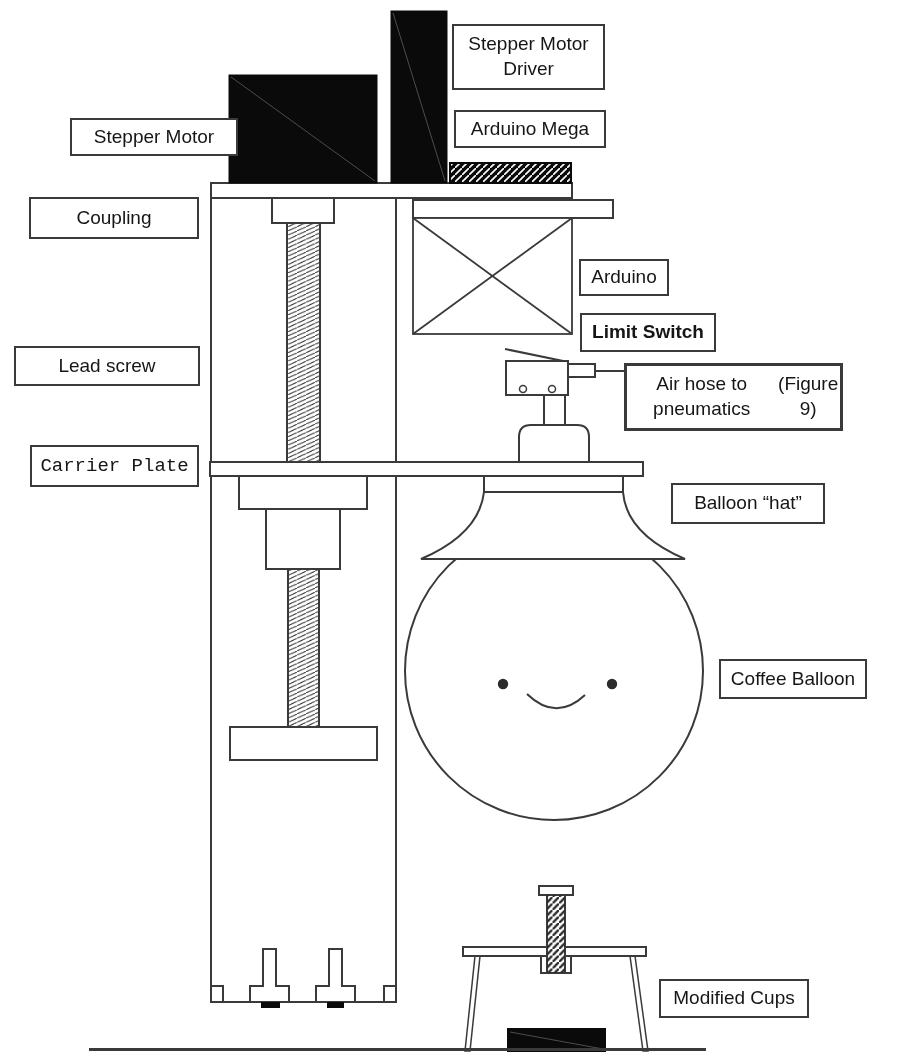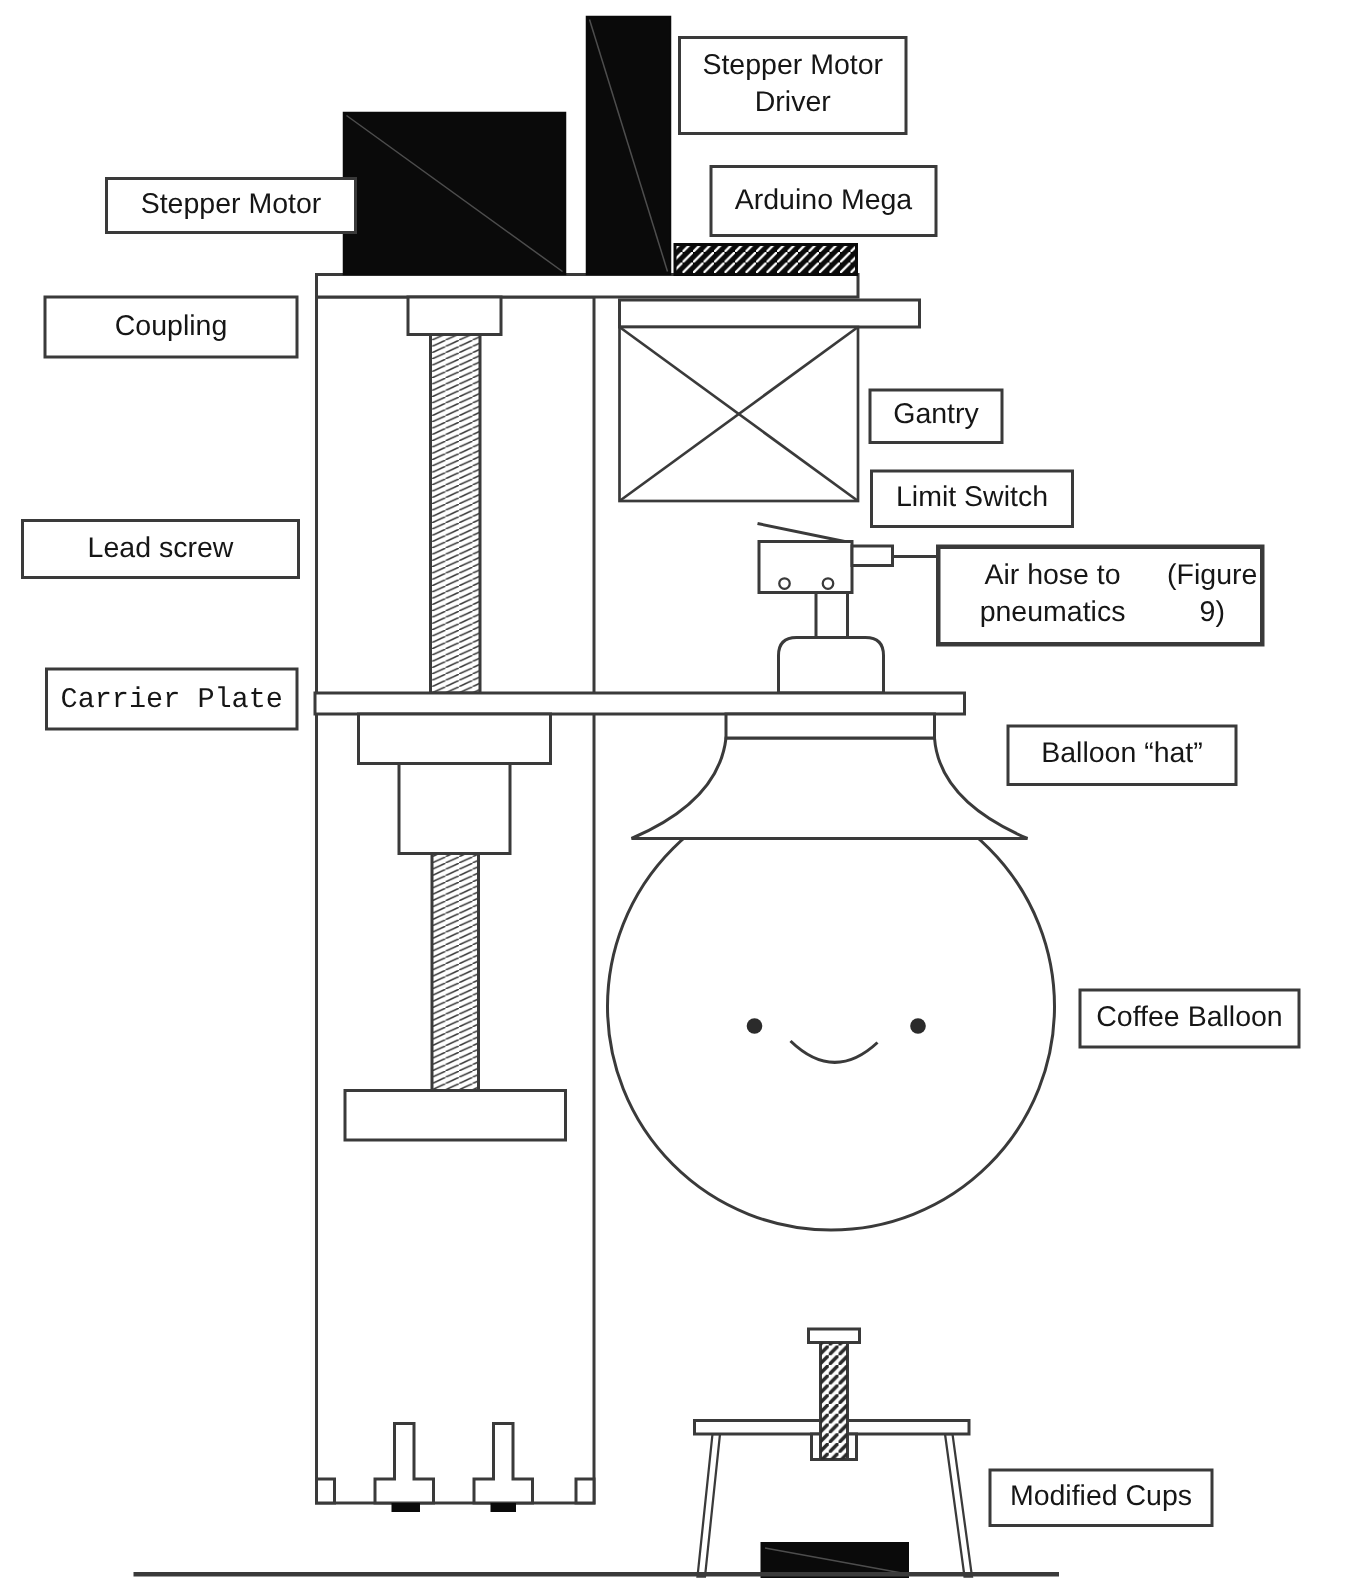--- a/index.html
+++ b/index.html
@@ -137,25 +137,25 @@
 
     <line x1="89" y1="1049.5" x2="706" y2="1049.5" stroke="#3a3a3a" stroke-width="3"></line>
   </svg>
 
   <div class="label" style="left:70px;top:118px;width:168px;height:38px;">Stepper Motor</div>
 
   <div class="label" style="left:29px;top:197px;width:170px;height:42px;">Coupling</div>
 
   <div class="label" style="left:452px;top:24px;width:153px;height:66px;padding:0 14px;">Stepper Motor Driver</div>
 
-  <div class="label" style="left:454px;top:110px;width:152px;height:48px;margin-left:19px;">Arduino Mega</div>
+  <div class="label" style="left:454px;top:110px;width:152px;height:38px;">Arduino Mega</div>
 
-  <div class="label" style="left:579px;top:259px;width:90px;height:37px;">Gantry</div>
+  <div class="label" style="left:579px;top:259px;width:90px;height:37px;">Arduino</div>
 
-  <div class="label" style="left:580px;top:313px;width:136px;height:39px;">Limit Switch</div>
+  <div class="label" style="left:580px;top:313px;width:136px;height:39px;font-weight:bold;">Limit Switch</div>
 
   <div class="label thick two-line" style="left:624px;top:363px;width:219px;height:68px;">
     <span>Air hose to pneumatics</span>
     <span>(Figure 9)</span>
   </div>
 
   <div class="label" style="left:14px;top:346px;width:186px;height:40px;">Lead screw</div>
 
   <div class="label" style="left:30px;top:445px;width:169px;height:42px;font-family:Liberation Mono, monospace;">Carrier Plate</div>
 

